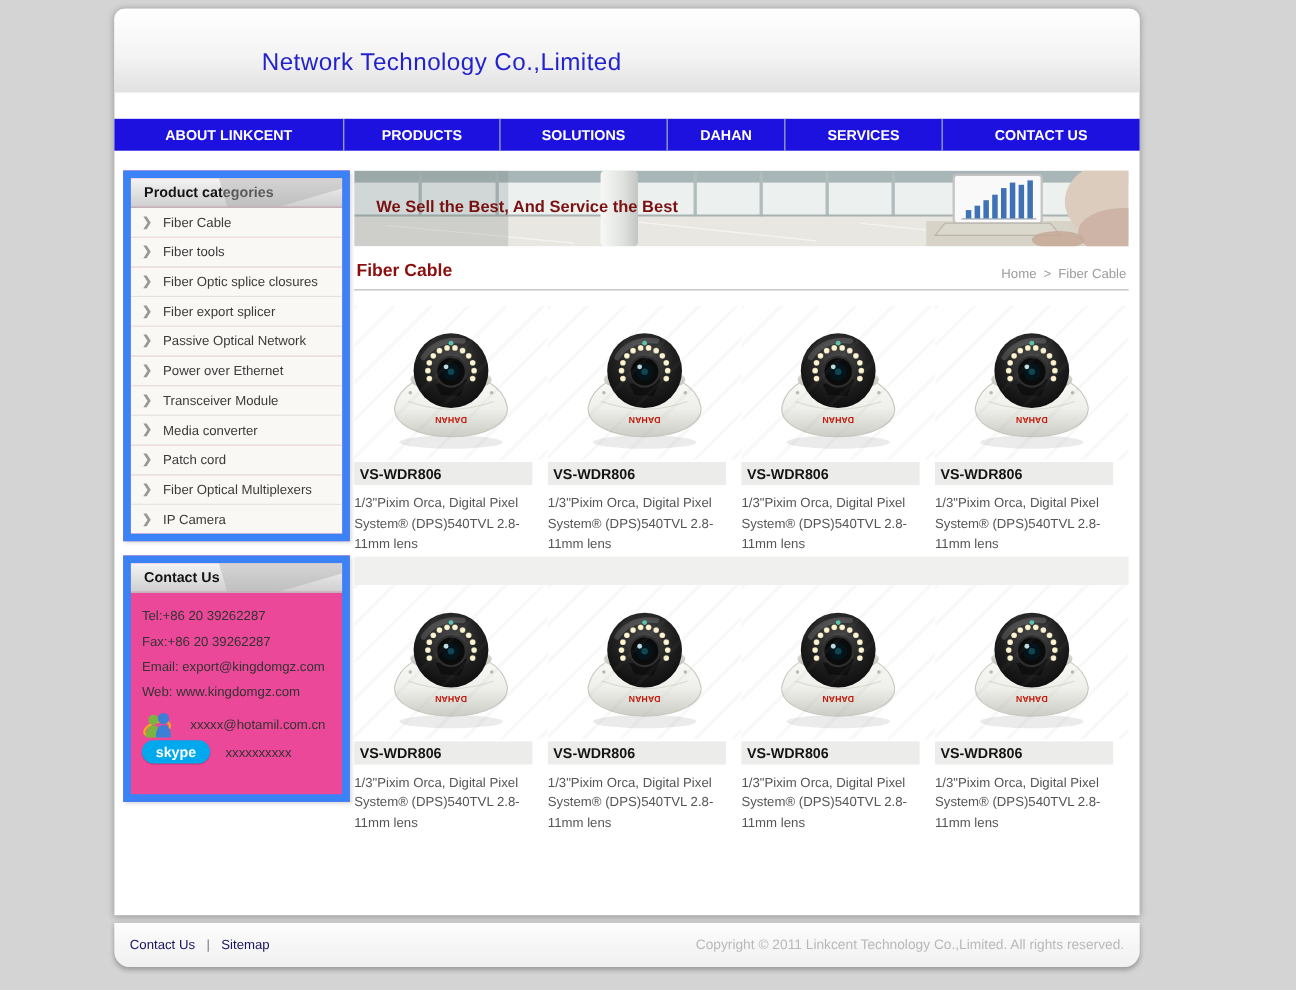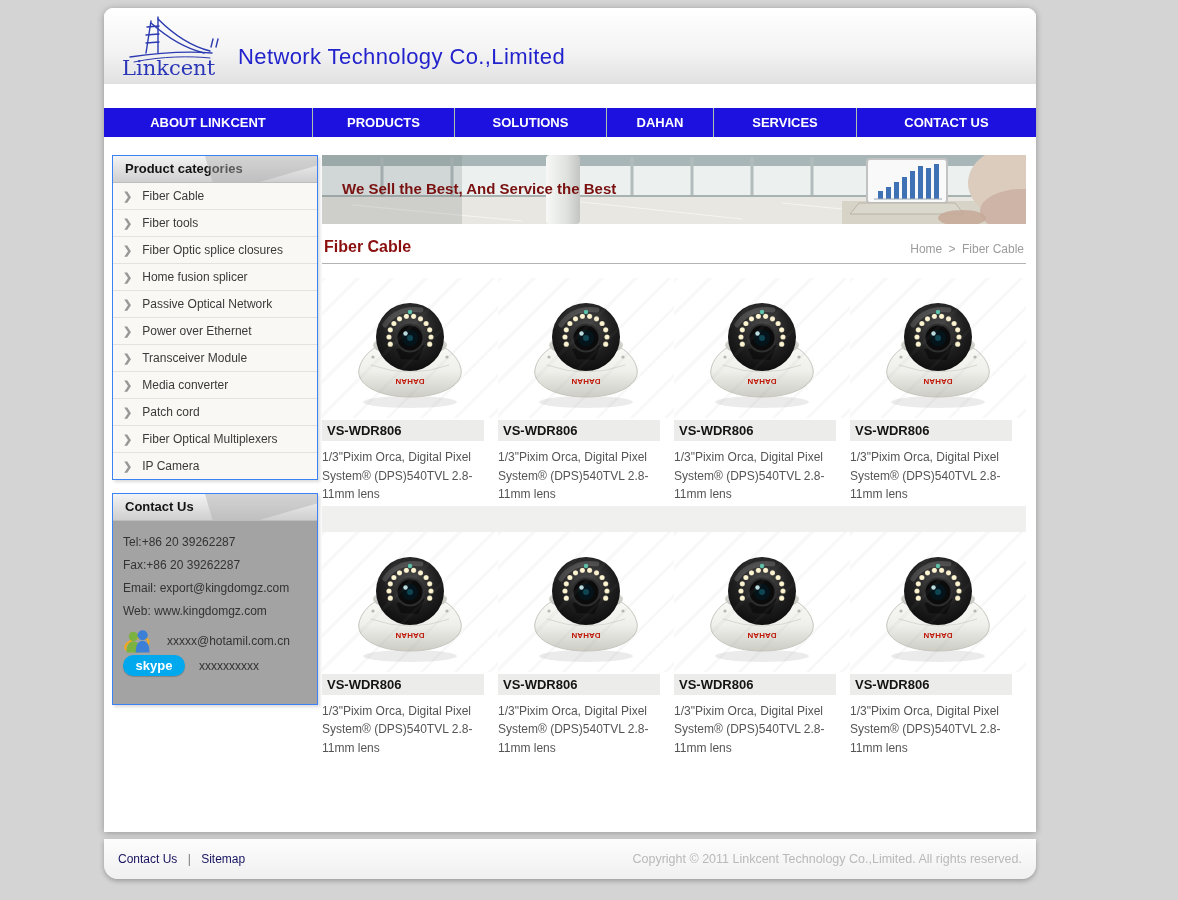--- a/index.html
+++ b/index.html
@@ -32,21 +32,21 @@
     font-size:13px;text-decoration:none;border-right:1px solid #aec3ae;box-sizing:border-box;cursor:pointer;}
   .nav a:nth-child(1){width:209px}
   .nav a:nth-child(2){width:142px}
   .nav a:nth-child(3){width:152px}
   .nav a:nth-child(4){width:107px}
   .nav a:nth-child(5){width:143px}
   .nav a:nth-child(6){flex:1;border-right:0}
   
   .content{position:relative;height:719px;}
   .sidebar{position:absolute;left:8px;top:18px;width:206px;}
-  .sbox{border:1px solid #3b82f6;background:#a3a3a3;box-shadow:2px 2px 3px rgba(0,0,0,.14);}
+  .sbox{border:7px solid #3b82f6;background:#ec4899;box-shadow:2px 2px 3px rgba(0,0,0,.14);}
   .sbox-head{position:relative;height:26px;line-height:26px;padding-left:12px;font-weight:bold;
     font-size:13px;color:#141414;background:linear-gradient(#f4f4f4,#cfcfcf);
     overflow:hidden;border-bottom:1px solid #bdbdbd;}
   .sbox-head::after{content:"";position:absolute;right:-30px;top:-26px;width:140px;height:46px;
     background:#aeaeae;opacity:.45;transform:rotate(-16deg);}
   .cat-list{list-style:none;margin:0;padding:0;}
   .cat-item{display:flex;align-items:center;height:26px;padding-left:10px;font-size:12px;color:#3a3a3a;
     background:#f9f8f4;border-bottom:1px solid #e3e2dd;cursor:pointer;}
   .cat-item:last-child{border-bottom:0;}
   .cat-item .arr{color:#989898;font-weight:bold;margin-right:10px;font-size:11px;line-height:1;}
@@ -112,38 +112,20 @@
       <stop offset="0%" stop-color="#f8f9f7"></stop>
         <stop offset="60%" stop-color="#dfe2de"></stop>
         <stop offset="100%" stop-color="#c2c5c1"></stop>
     </linearGradient>
   </defs>
 </svg>
 
 <div class="site">
 
   <div class="header">
-    <div class="logo">
-      <svg width="124" height="72" viewBox="0 0 124 72">
-        <g stroke="#2b3ab0" fill="none" stroke-width="1.4" stroke-linecap="round">
-          <path d="M39,10 L34,42"></path>
-            <path d="M46,6 L46,42"></path>
-          <path d="M35,16 L47,15"></path>
-            <path d="M34,24 L47,23"></path>
-            <path d="M34,32 L47,31"></path>
-          <path d="M46,8 C64,26 82,36 98,40"></path>
-          <path d="M39,12 C57,28 76,38 92,42"></path>
-          <path d="M18,46 C45,42 75,40 100,42"></path>
-          <path d="M22,51 C50,45 80,45 98,47" stroke-width="1"></path>
-          <path d="M101,28 L99,36"></path>
-            <path d="M106,28 L104,36"></path>
-        </g>
-        <text x="10" y="64" font-size="21" fill="#2b35b8" font-family="DejaVu Serif, serif">Linkcent</text>
-      </svg>
-    </div>
     <div class="company">Network Technology Co.,Limited</div>
   </div>
 
   <div class="nav">
     <a>ABOUT LINKCENT</a>
     <a>PRODUCTS</a>
     <a>SOLUTIONS</a>
     <a>DAHAN</a>
     <a>SERVICES</a>
     <a>CONTACT US</a>
@@ -166,21 +148,21 @@
               <span>Fiber tools</span>
             </li>
 
             <li class="cat-item">
               <span class="arr">❯</span>
               <span>Fiber Optic splice closures</span>
             </li>
 
             <li class="cat-item">
               <span class="arr">❯</span>
-              <span>Home fusion splicer</span>
+              <span>Fiber export splicer</span>
             </li>
 
             <li class="cat-item">
               <span class="arr">❯</span>
               <span>Passive Optical Network</span>
             </li>
 
             <li class="cat-item">
               <span class="arr">❯</span>
               <span>Power over Ethernet</span>

